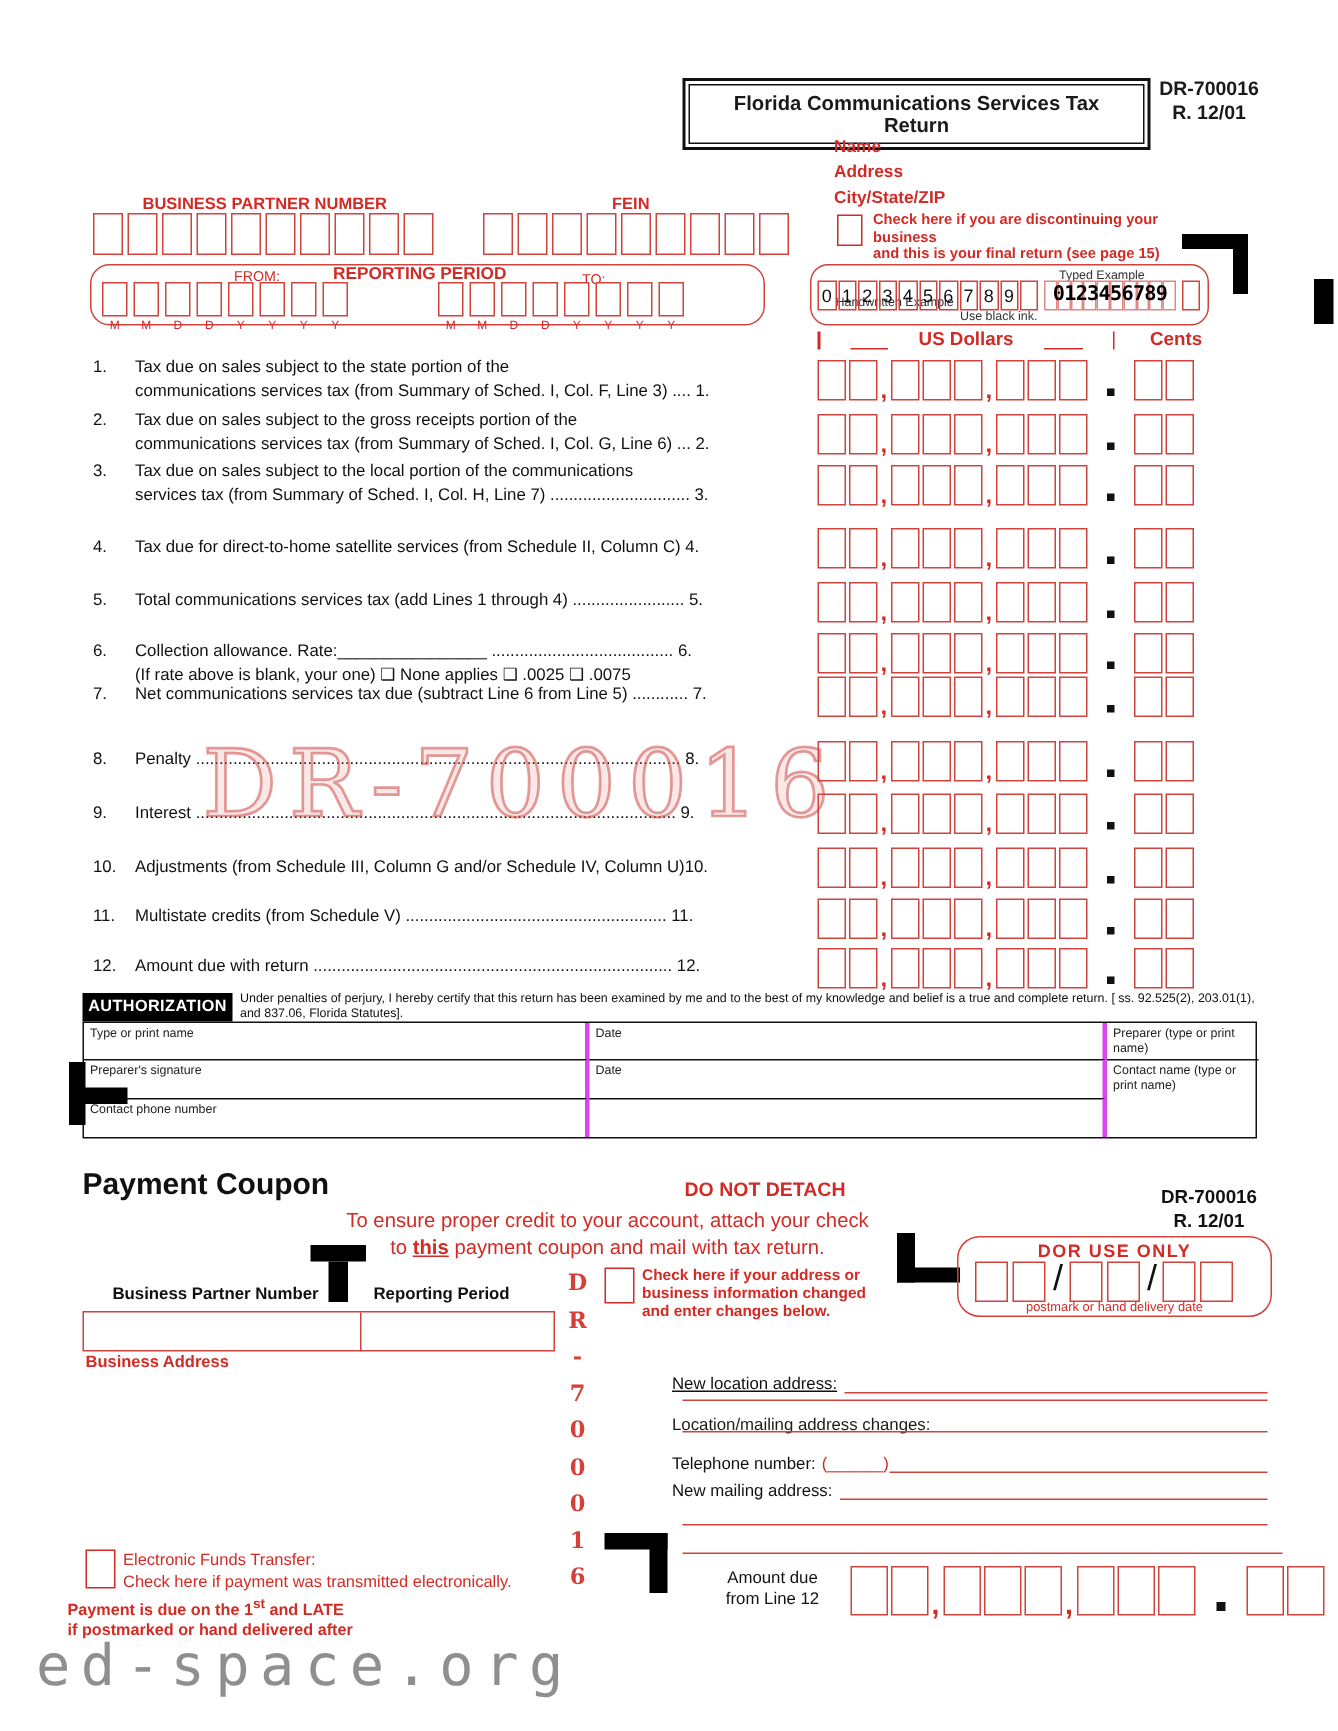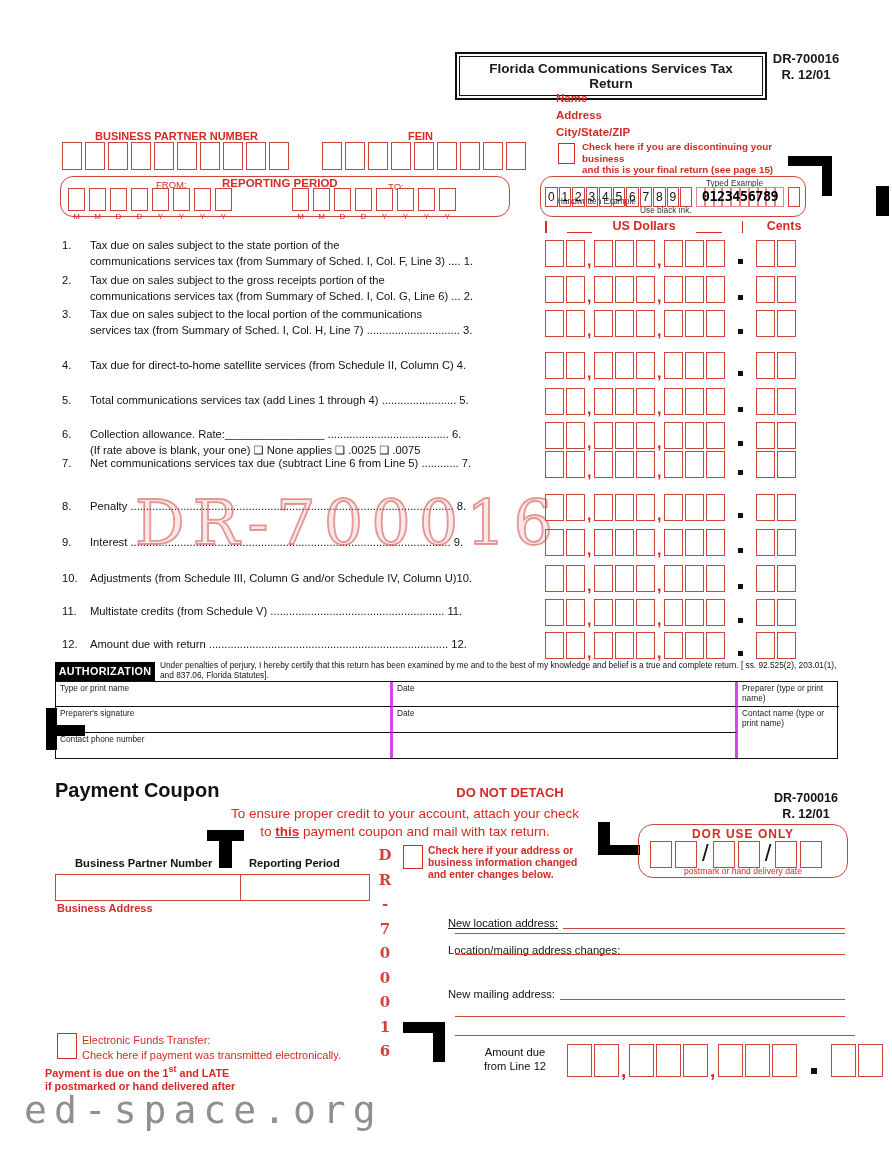--- a/index.html
+++ b/index.html
@@ -614,20 +614,25 @@
     </div>
   <div class="abs dor-cap">postmark or hand delivery date</div>
 
   <div class="abs" style="left:448px; top:901px; font-size:11.2px;margin-top:43px;">Location/mailing address changes:</div>
   <div class="chg-row" style="left:448px; top:917px; width:397px;text-decoration:underline;">
     <span>New location address:</span>
     <div class="rline" style="flex:1; margin-left:5px;"></div>
   </div>
   <div class="abs rline" style="left:455px; top:933px; width:390px;"></div>
   <div class="abs rline" style="left:455px; top:954px; width:390px;"></div>
+  <div class="chg-row" style="left:448px; top:970px; width:397px;">
+    <span>Telephone number:</span>
+    <span class="red" style="margin-left:4px;">(______)</span>
+    <div class="rline" style="flex:1;"></div>
+  </div>
   <div class="chg-row" style="left:448px; top:988px; width:397px;">
     <span>New mailing address:</span>
     <div class="rline" style="flex:1; margin-left:5px;"></div>
   </div>
   <div class="abs rline" style="left:455px; top:1016px; width:390px;"></div>
   <div class="abs rline" style="left:455px; top:1035px; width:400px;"></div>
 
   <div class="black" style="left:403px; top:1022px; width:42px; height:11px;"></div>
   <div class="black" style="left:433px; top:1022px; width:12px; height:40px;"></div>
 

